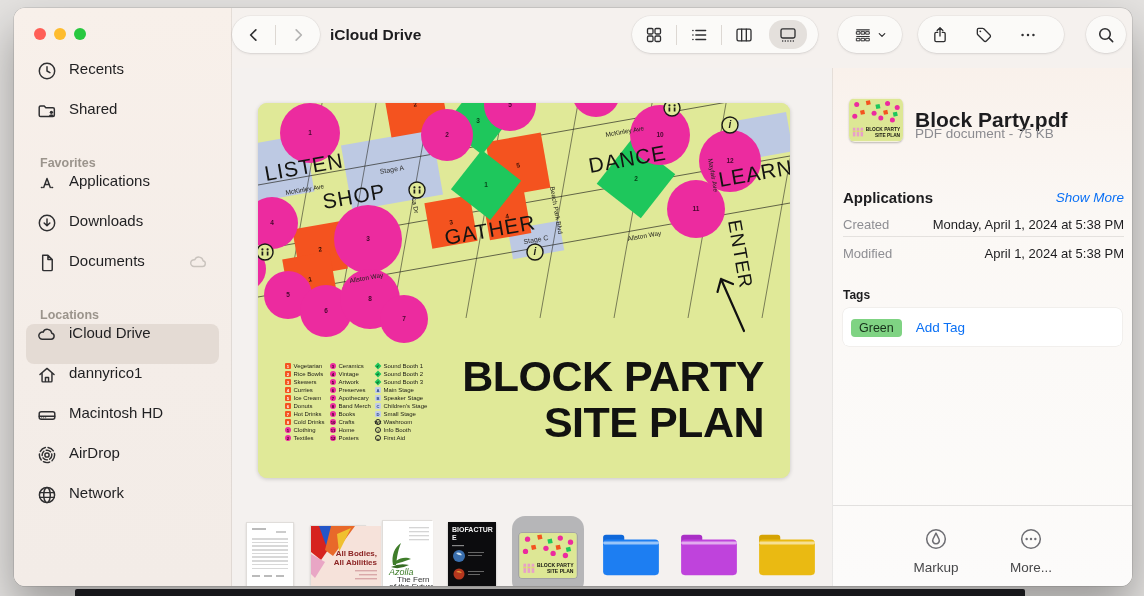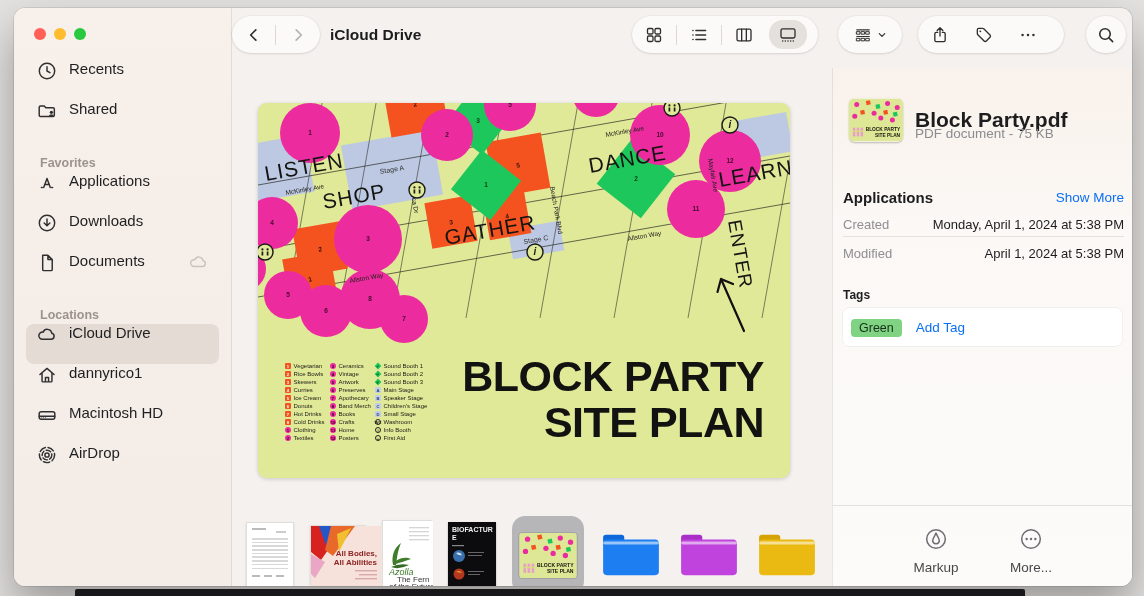--- a/index.html
+++ b/index.html
@@ -71,21 +71,21 @@
 
   
   #infopanel { position:absolute; left:818px; top:60px; width:300px; bottom:0;
     border-left:1px solid rgba(0,0,0,.08);
     background:linear-gradient(180deg,#f9f1eb 0%,#fbf8f5 30%,#fcfbfa 100%); }
   #ip-thumb { position:absolute; left:16px; top:30px; width:54px; height:44px; border-radius:6px;
     overflow:hidden; box-shadow:0 1px 2px rgba(0,0,0,.25); }
   #ip-name { position:absolute; left:82px; top:32px; font-size:21px; font-weight:700; color:#1d1d1f;margin-top:8px; }
   #ip-meta { position:absolute; left:82px; top:58px; font-size:13.5px; color:#8b8b90; }
   #ip-info-h { position:absolute; left:10px; top:121px; font-size:15px; font-weight:700; color:#1d1d1f; }
-  #ip-showmore { position:absolute; right:8px; top:122px; font-size:13.5px; color:#0a70f5; cursor:pointer; }
+  #ip-showmore { position:absolute; right:8px; top:122px; font-size:13.5px; color:#0a70f5; cursor:pointer;font-style:italic; }
   .ip-row { position:absolute; left:10px; right:8px; height:20px; font-size:13px; }
   .ip-row .lab { color:#8e8e93; }
   .ip-row .val { position:absolute; right:0; top:0; color:#1d1d1f;text-align:right; }
   .ip-div { position:absolute; left:10px; right:8px; height:1px; background:rgba(0,0,0,.09); }
   #ip-tags-h { position:absolute; left:10px; top:220px; font-size:12px; font-weight:700; color:#1d1d1f; }
   #ip-tagbox { position:absolute; left:10px; right:10px; top:240px; height:38px; background:#fff;
     border-radius:6px; box-shadow:0 0 0 .5px rgba(0,0,0,.08); display:flex; align-items:center;
     padding:0 8px; gap:14px; }
   .tag-chip { font-size:12.5px; color:#17301a; padding:2px 8px; border-radius:4px; }
   #ip-addtag { font-size:13.5px; color:#0a70f5; cursor:text; }
@@ -192,20 +192,30 @@
         </div>
         <div class="sb-row">
           <span class="sb-ic">
             <svg viewBox="0 0 24 24" fill="none" stroke="#2f2f31" stroke-width="1.6" stroke-linecap="round" stroke-linejoin="round">
               <circle cx="12" cy="12" r="2.3"></circle>
               <circle cx="12" cy="12" r="5.3" stroke-dasharray="5.2 2.6"></circle>
               <circle cx="12" cy="12" r="8.3" stroke-dasharray="7 3"></circle>
             </svg>
           </span>
           <span class="sb-lb">AirDrop</span>
+        </div>
+        <div class="sb-row">
+          <span class="sb-ic">
+            <svg viewBox="0 0 24 24" fill="none" stroke="#2f2f31" stroke-width="1.6" stroke-linecap="round" stroke-linejoin="round">
+              <circle cx="12" cy="12" r="8.3"></circle>
+              <ellipse cx="12" cy="12" rx="3.6" ry="8.3"></ellipse>
+              <path d="M4.2 9.4h15.6M4.2 14.6h15.6"></path>
+            </svg>
+          </span>
+          <span class="sb-lb">Network</span>
         </div>
       </div>
   </div>
 
   <div class="pill" id="nav-pill">
     <div class="tb-btn">
       <span class="tb-ic">
           <svg viewBox="0 0 24 24" fill="none" stroke="#2f2f31" stroke-width="1.6" stroke-linecap="round" stroke-linejoin="round">
             <path d="M14.2 5.8 8 12l6.2 6.2" stroke-width="2"></path>
           </svg>

